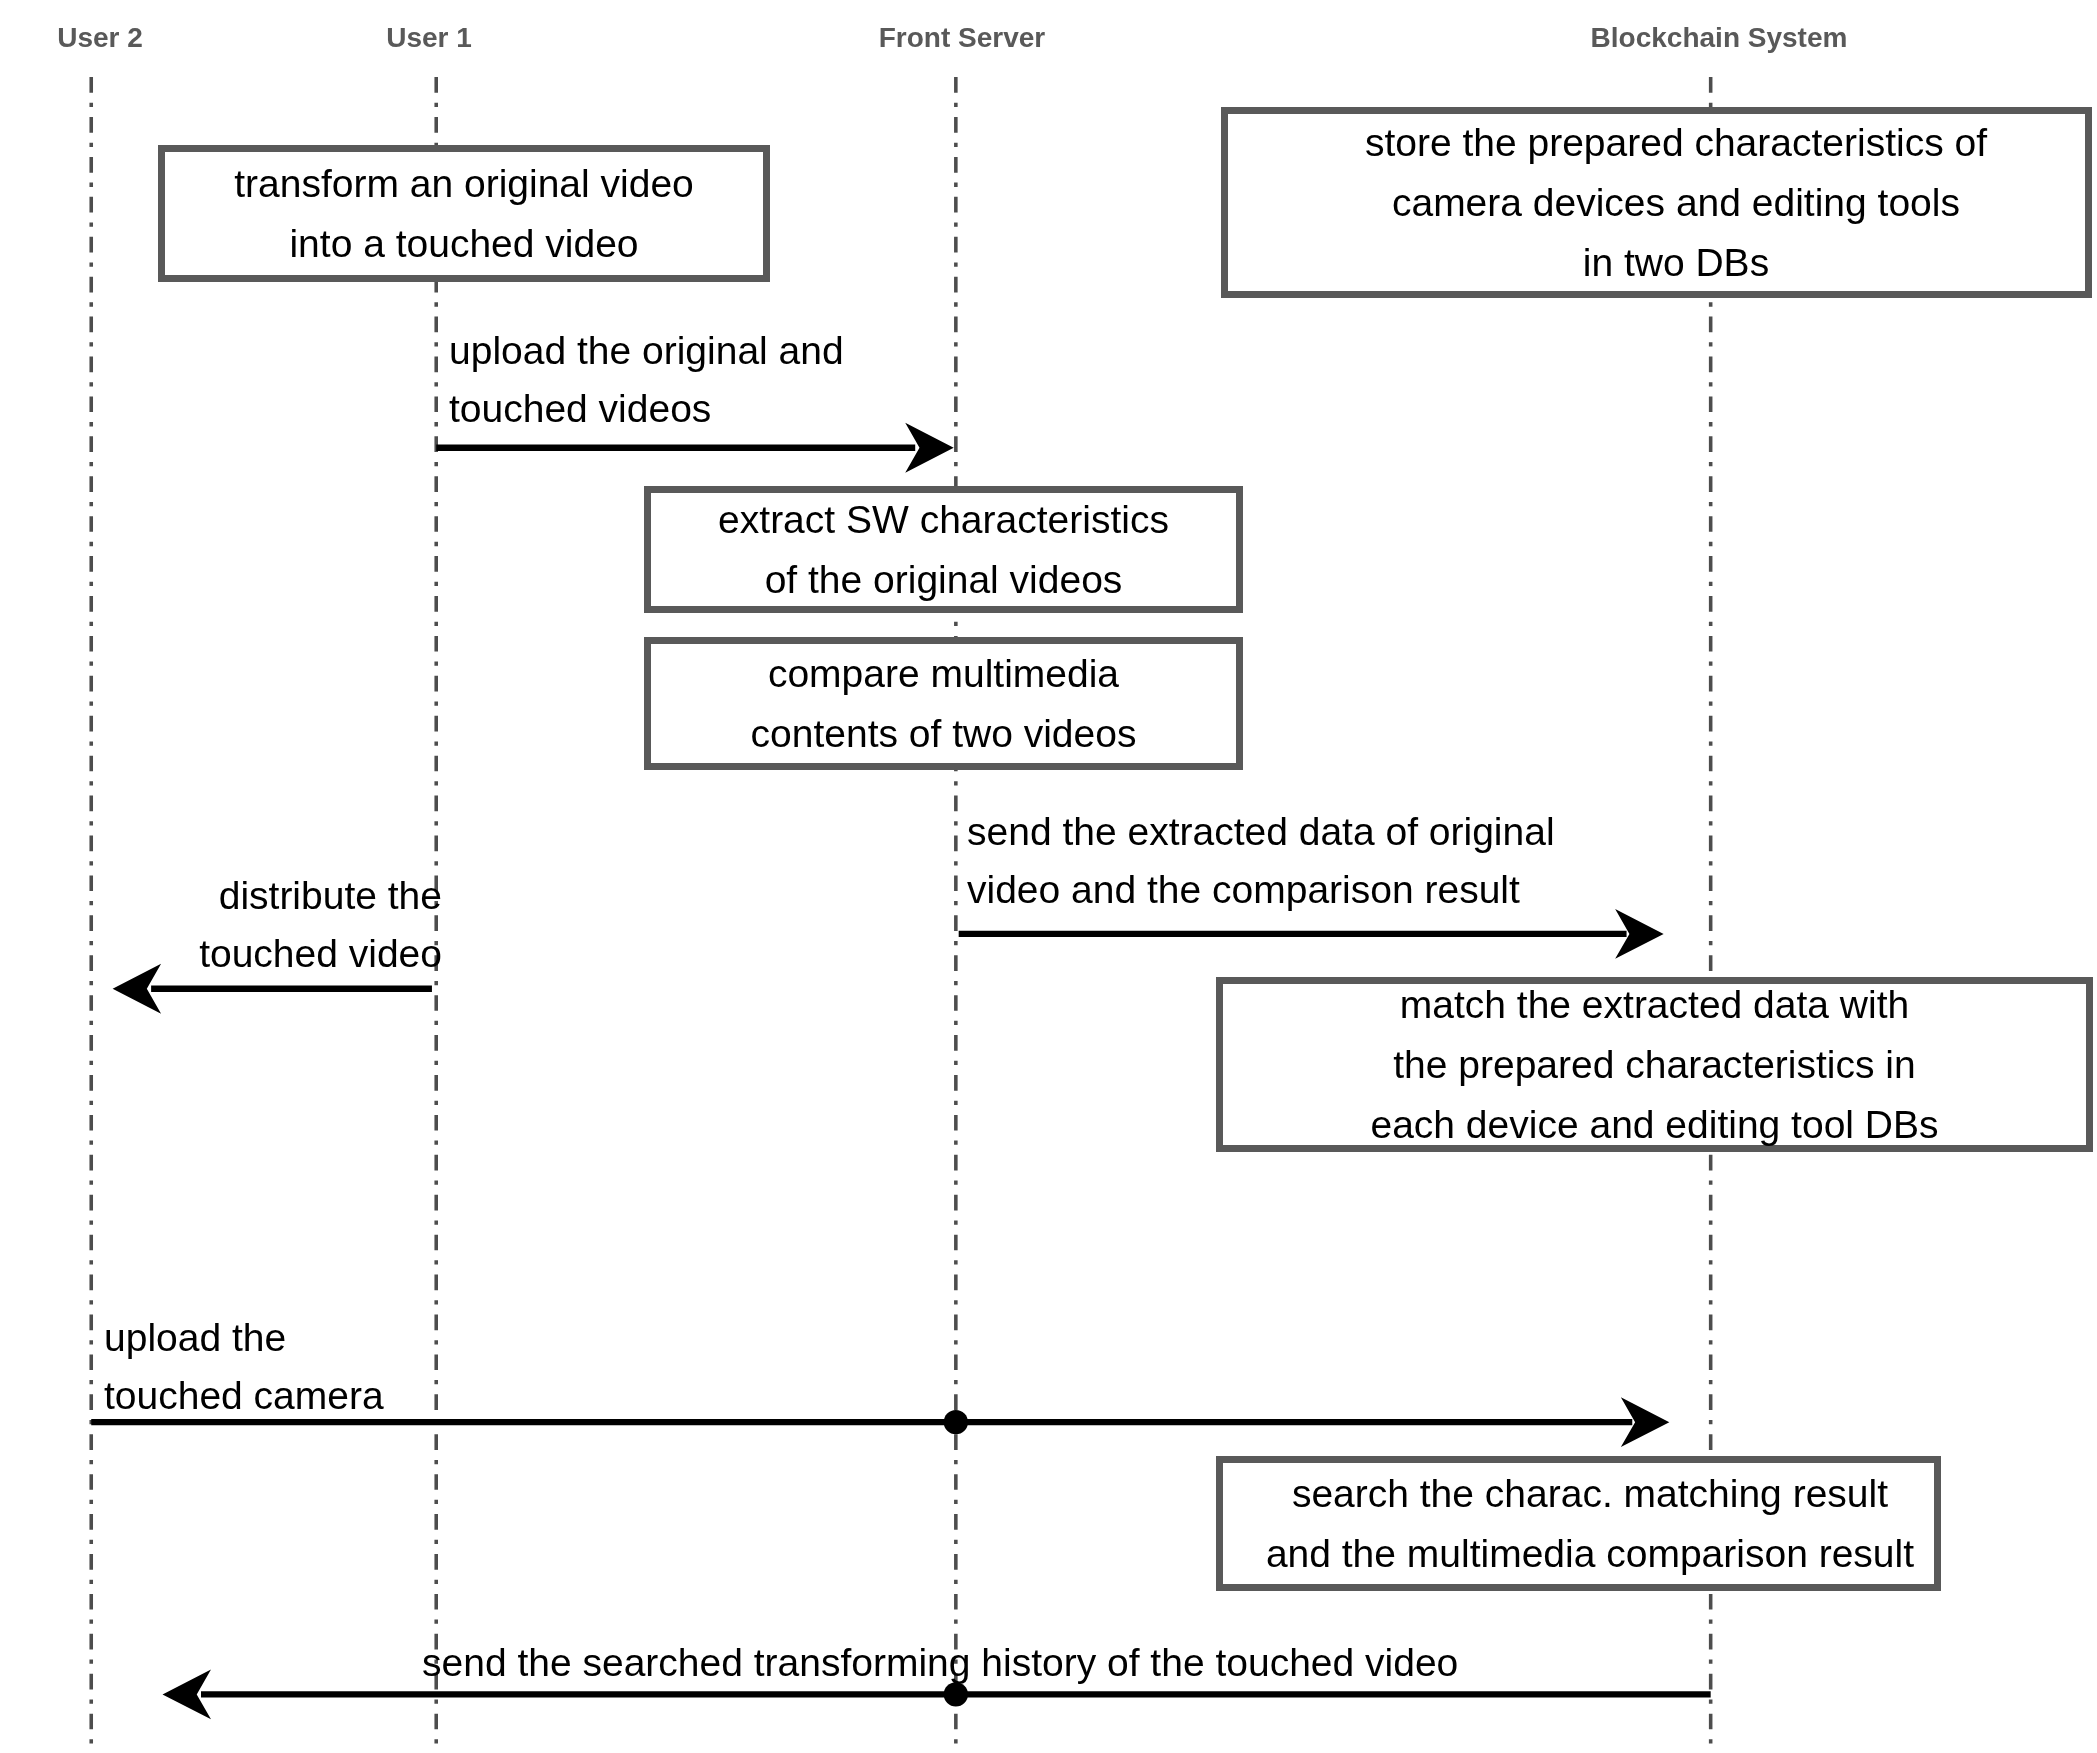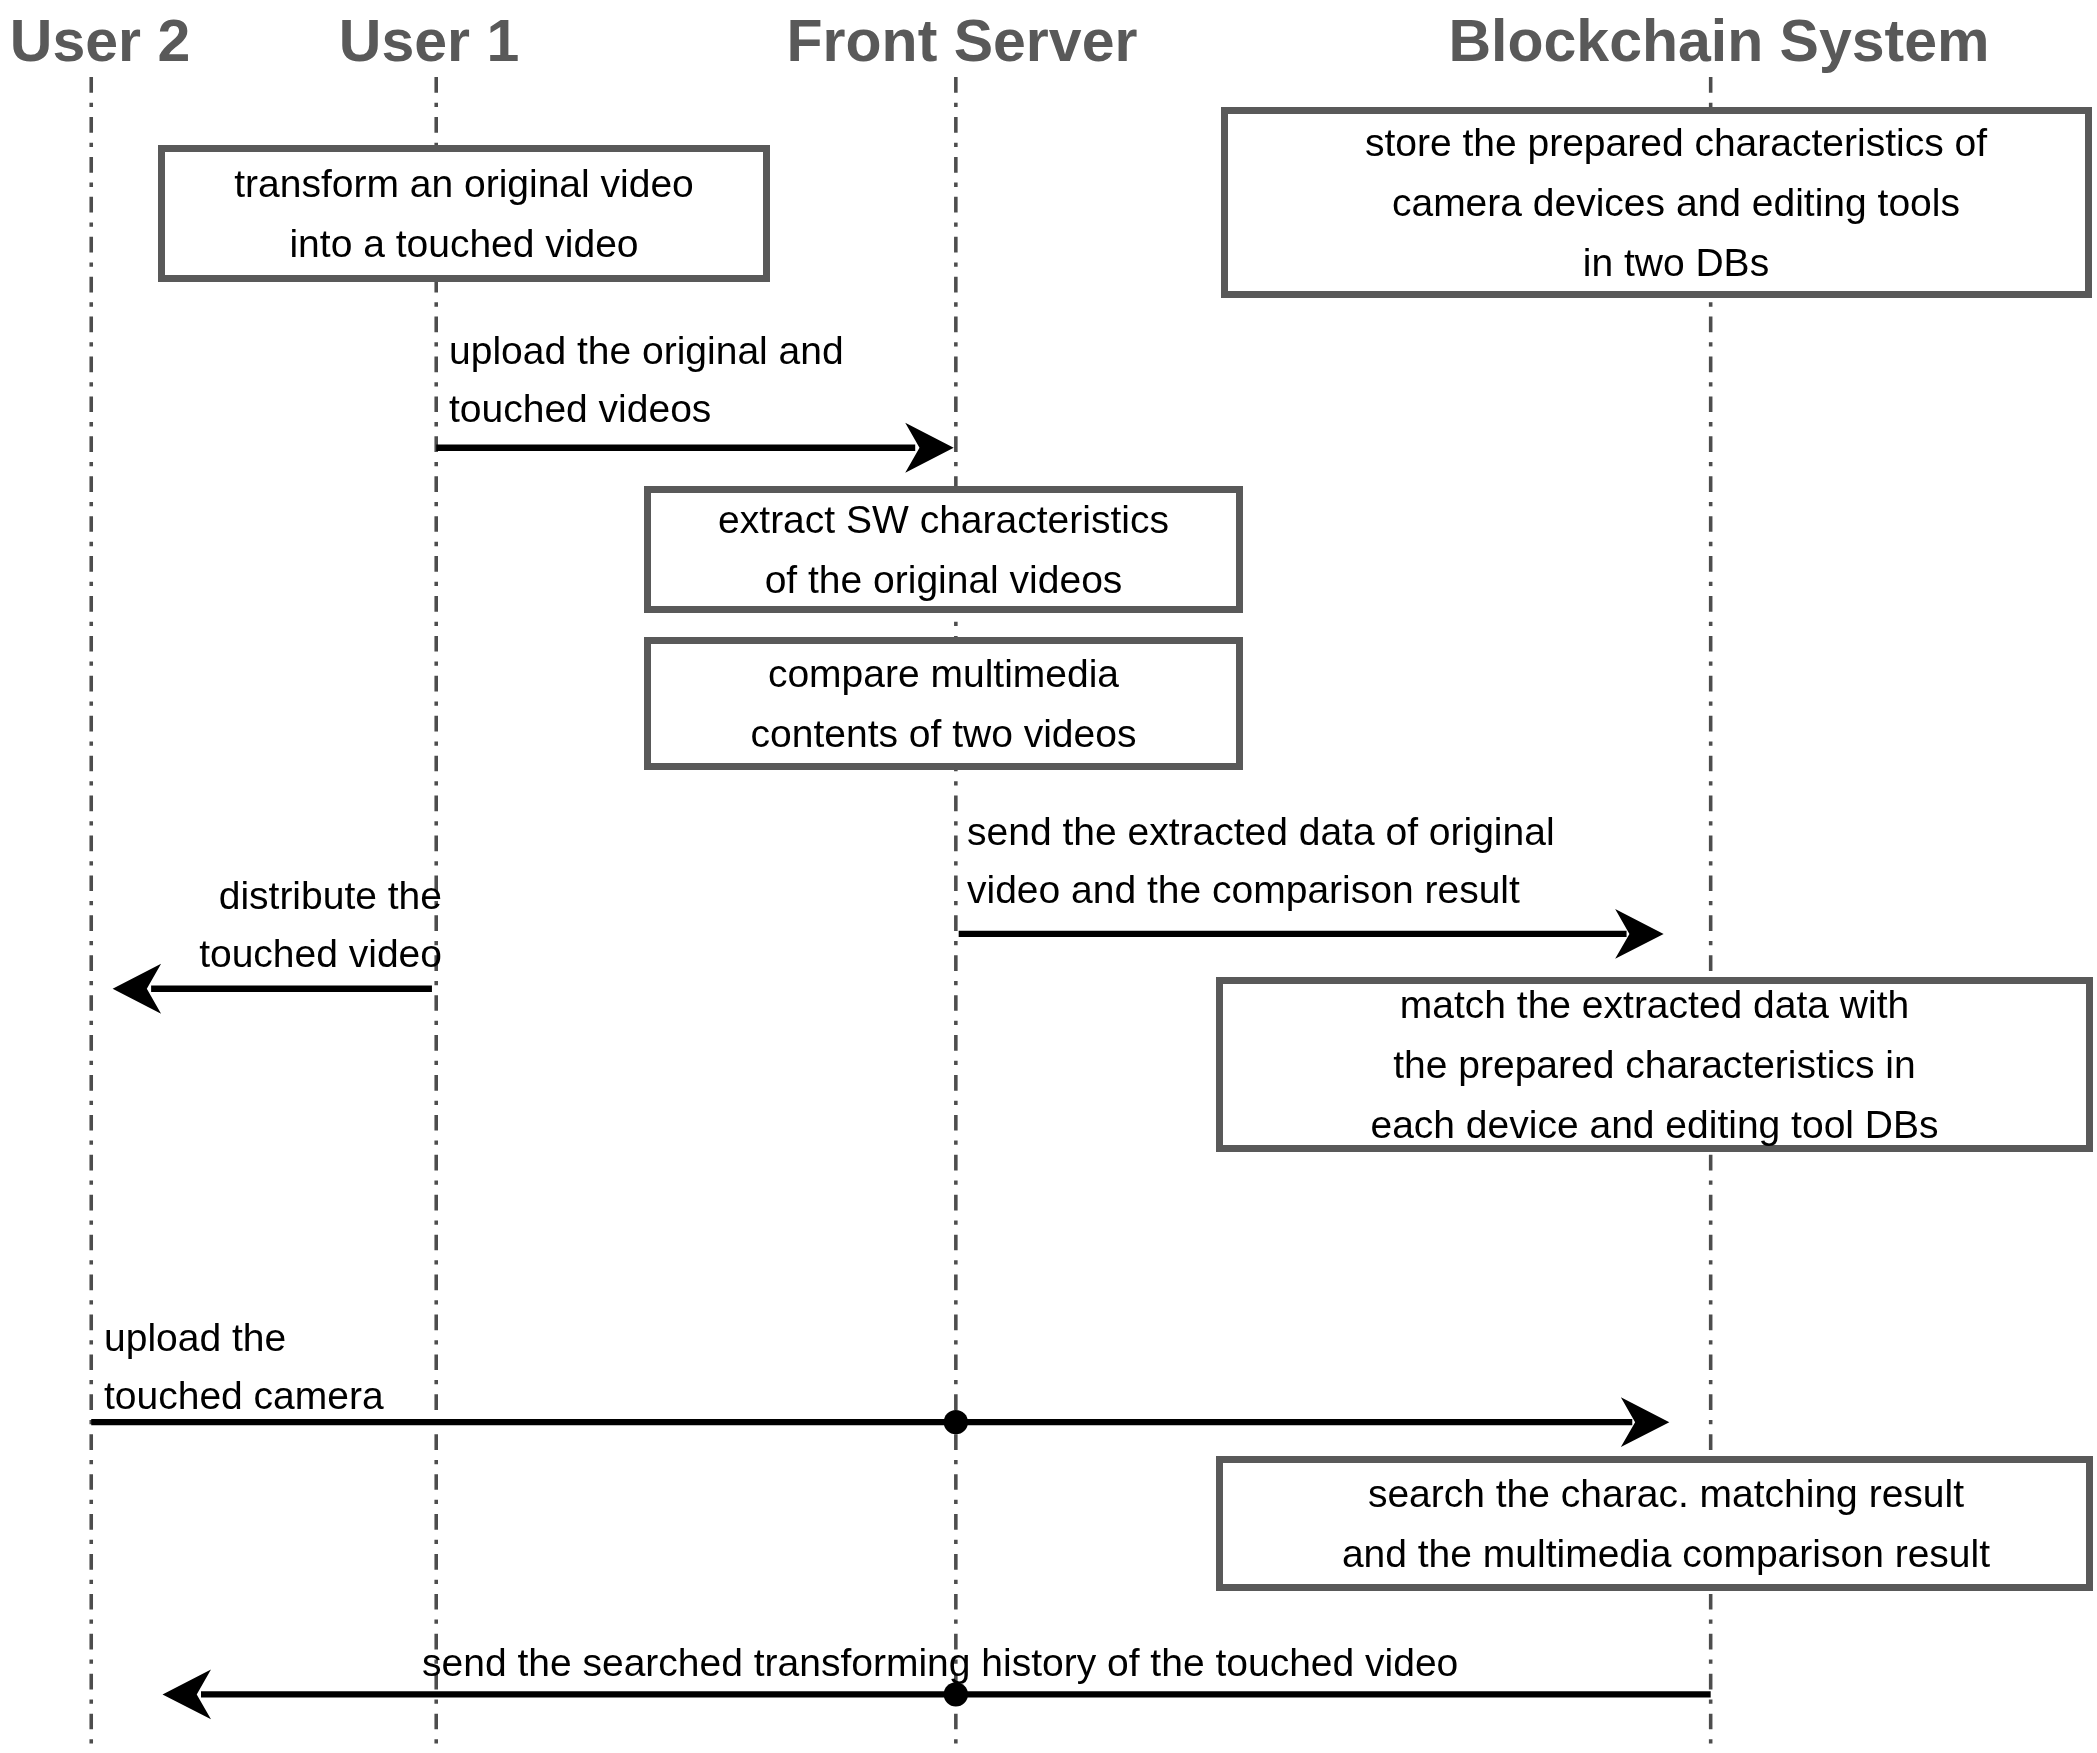--- a/index.html
+++ b/index.html
@@ -2,22 +2,22 @@
 <html style="font-size:11.4px"><head>
 <meta charset="utf-8">
 <style>
   html,body{margin:0;padding:0;background:#ffffff;}
   .diagram{
     position:relative;width:2097px;height:1753px;background:#ffffff;
     font-family:"Liberation Sans",sans-serif;overflow:hidden;color:#000;
   }
   svg.lines{position:absolute;left:0;top:0;z-index:1;}
   .actor-header{
-    position:absolute;top:7px;transform:translateX(-50%);
-    font-size:59px;font-weight:bold;color:#595959;white-space:nowrap;z-index:3;
+    position:absolute;top:22px;transform:translateX(-50%);
+    font-size:28px;font-weight:bold;color:#595959;white-space:nowrap;z-index:3;
   }
   .proc-box{
     position:absolute;box-sizing:border-box;background:#ffffff;
     border:7.1px solid #595959;z-index:2;
     display:flex;align-items:center;justify-content:center;
     text-align:center;font-size:39px;line-height:60px;color:#000;
     white-space:pre-line;padding:2.9px 7.1px;
   }
   .msg-label{
     position:absolute;z-index:2;font-size:39px;line-height:58px;color:#000;
@@ -65,21 +65,21 @@
   <div class="proc-box" style="left:1221px; top:107px;  width:871px; height:191px;padding-left:46px;">store the prepared characteristics of
 camera devices and editing tools
 in two DBs</div>
   <div class="proc-box" style="left:644px;  top:486px;  width:599px;  height:127px;">extract SW characteristics
 of the original videos</div>
   <div class="proc-box" style="left:644px;  top:637px;  width:599px;  height:133px;">compare multimedia
 contents of two videos</div>
   <div class="proc-box" style="left:1216px; top:977px; width:877px; height:175px;">match the extracted data with
 the prepared characteristics in
 each device and editing tool DBs</div>
-  <div class="proc-box" style="left:1216px; top:1456px; width:877px; height:135px;padding-left:30px;">search the charac. matching result
+  <div class="proc-box" style="left:1216px; top:1456px; width:725px; height:135px;padding-left:30px;">search the charac. matching result
 and the multimedia comparison result</div>
 
   <div class="msg-label" style="left:449px;  top:322px;">upload the original and
 touched videos</div>
   <div class="msg-label" style="left:967px; top:803px;">send the extracted data of original
 video and the comparison result</div>
   <div class="msg-label right" style="left:185px;  top:867px; width:257px;">distribute the
 touched video</div>
   <div class="msg-label" style="left:104px;  top:1309px;">upload the
 touched camera</div>

